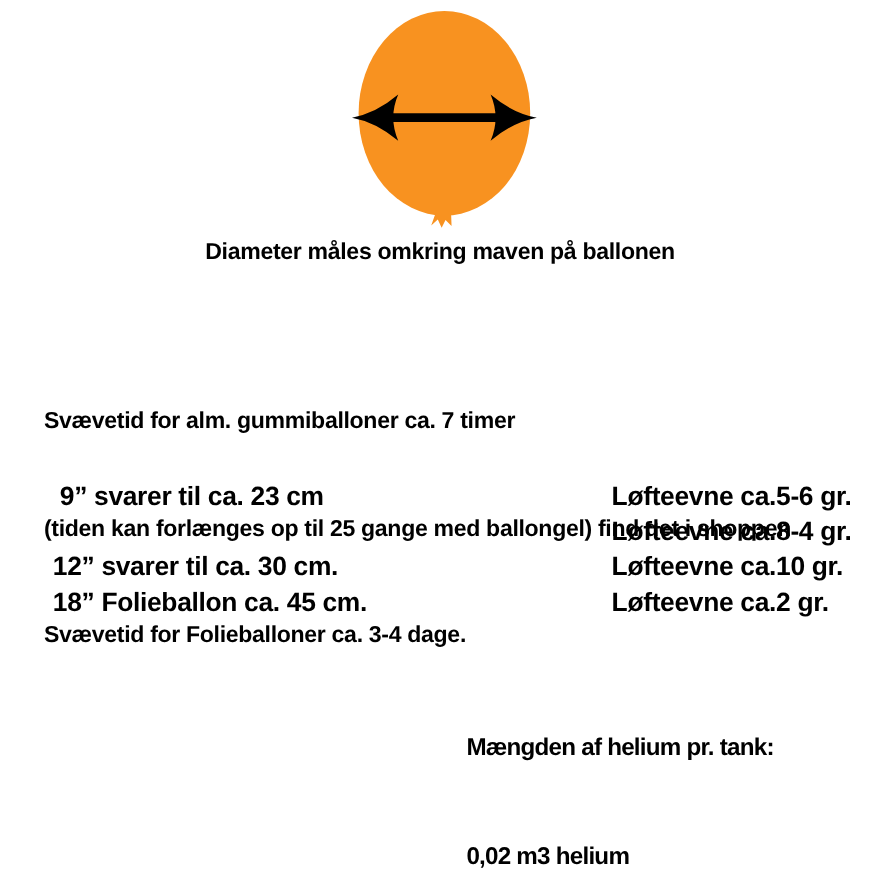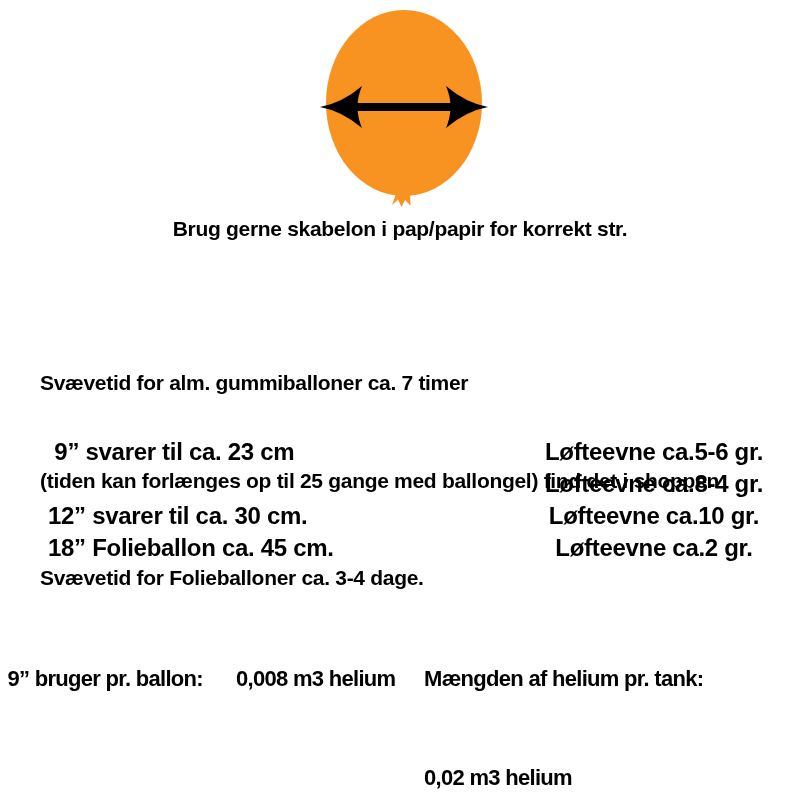--- a/index.html
+++ b/index.html
@@ -23,21 +23,21 @@
   
   .float-info {
     position:absolute; left:40px; top:302px;
     font-size:21px; line-height:32.5px; letter-spacing:-0.3px; white-space:pre;
   }
 
   
   .size-table { position:absolute; left:0; top:436px; width:800px; font-size:24px; letter-spacing:-0.3px; }
   .size-row { position:relative; height:32px; line-height:32px; }
   .size-label { position:absolute; left:48px; white-space:pre; }
-  .lift { position:absolute; left:556px; width:196px; display:flex; justify-content:center; white-space:pre; }
+  .lift { position:absolute; left:556px; width:196px; display:flex; justify-content:flex-start; white-space:pre; }
 
   
   .helium-col { position:absolute; top:596px; font-size:22px; line-height:33px; letter-spacing:-0.7px; white-space:pre; }
   .helium-left  { left:2px; }
   .helium-right { left:424px; }
   .h-header { height:33px; }
   .h-row { display:grid; height:33px; }
   .helium-left  .h-row { grid-template-columns:minmax(234px,max-content) auto; }
   .helium-right .h-row { grid-template-columns:minmax(230px,max-content) auto; }
 </style>
@@ -52,21 +52,21 @@
       <path d="M79,183 L74,197 L80,191.5 L83.5,199 L87,192 L92.5,197.5 L92,183 Z" fill="#F89220"></path>
       <g>
         <line x1="38" y1="99" x2="134" y2="99" stroke-width="8" stroke="#000000"></line>
         <path d="M2,99 Q24,95 44,78 Q35,99 44,120 Q24,103 2,99 Z" fill="#000000"></path>
         <path d="M170,99 Q148,95 128,78 Q137,99 128,120 Q148,103 170,99 Z" fill="#000000"></path>
       </g>
     </svg>
   </div>
 
   <div class="caption">
-    <div>Brug gerne skabelon i pap/papir for korrekt str.</div>
+    <div>Diameter måles omkring maven på ballonen</div>
   </div>
 
   <div class="float-info">
     <div>Svævetid for alm. gummiballoner ca. 7 timer</div>
     <div>(tiden kan forlænges op til 25 gange med ballongel) find det i shoppen</div>
     <div>Svævetid for Folieballoner ca. 3-4 dage.</div>
   </div>
 
   <div class="size-table">
     <div class="size-row">
@@ -92,24 +92,20 @@
     <div class="size-row">
       <span class="size-label">18” Folieballon ca. 45 cm.</span>
       <span class="lift">
         <span>Løfteevne ca.</span>
         <span>2 gr.</span>
       </span>
     </div>
   </div>
 
   <div class="helium-col helium-left">
-    <div class="h-row">
-      <span> 9” bruger pr. ballon:</span>
-      <span>0,008 m3 helium</span>
-    </div>
     
     
     
     
   </div>
 
   <div class="helium-col helium-right">
     <div class="h-header">Mængden af helium pr. tank:</div>
     <div class="h-row">
       <span>0,02 m3 helium</span>

